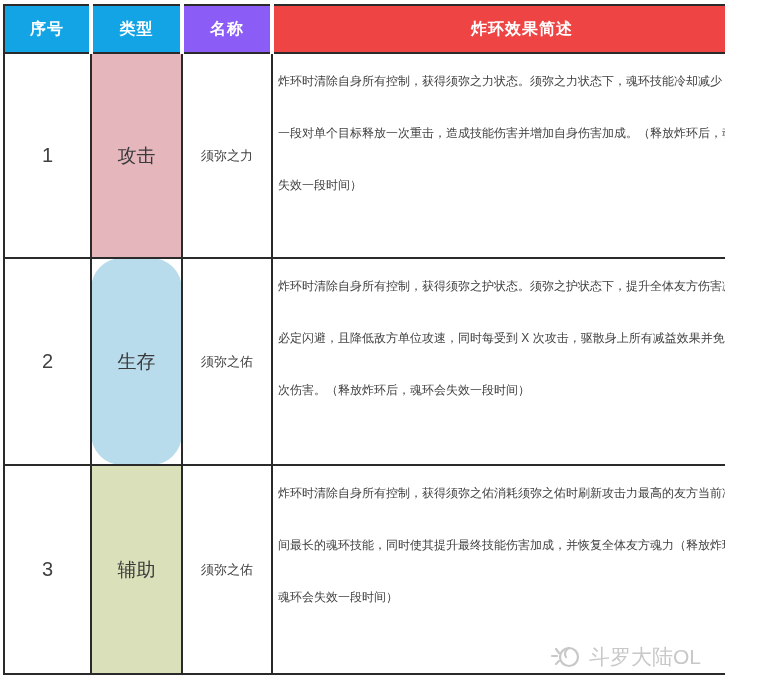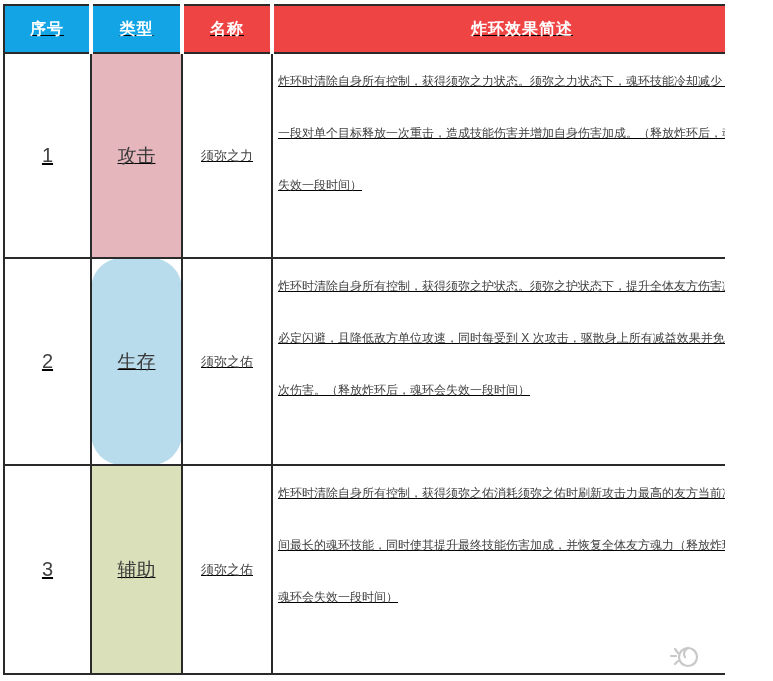--- a/index.html
+++ b/index.html
@@ -1,21 +1,21 @@
 <!DOCTYPE html>
 <html><head>
 <meta charset="utf-8">
 <style>
   html,body{
     margin:0;padding:0;
     width:773px;height:681px;
     background:#ffffff;
     font-family:"Liberation Sans","DejaVu Sans",sans-serif;
   }
-  .canvas{position:relative;width:725px;height:681px;overflow:hidden;text-decoration:underline;}
+  .canvas{position:relative;width:725px;height:681px;overflow:hidden;}
   table{
     border-collapse:collapse;
     table-layout:fixed;
     width:767px;
     margin:4px 0 0 3px;
   }
   th,td{border:2px solid #2a2a2a;box-sizing:border-box;}
   th{
     color:#ffffff;
     font-size:16px;
@@ -65,21 +65,21 @@
     <colgroup>
       <col style="width:87px">
       <col style="width:91px">
       <col style="width:90px">
       <col style="width:499px">
     </colgroup>
     <thead>
       <tr>
         <th style="background-color: rgb(18, 164, 228);">序号</th>
         <th style="background-color: rgb(18, 164, 228);">类型</th>
-        <th style="background-color: #ef4444;">名称</th>
+        <th style="background-color: #8b5cf6;">名称</th>
         <th style="background-color: #ef4444;">炸环效果简述</th>
       </tr>
     </thead>
     <tbody>
       <tr class="body-row-1">
         <td class="c-index">1</td>
         <td class="c-type" style="background-color: rgb(229, 183, 189);">攻击</td>
         <td class="c-name">须弥之力</td>
         <td class="c-effect">炸环时清除自身所有控制，获得须弥之力状态。须弥之力状态下，魂环技能冷却减少，每隔一段对单个目标释放一次重击，造成技能伤害并增加自身伤害加成。（释放炸环后，魂环会失效一段时间）</td>
       </tr>
@@ -101,14 +101,15 @@
   <div class="watermark" style="color: rgb(200, 200, 200);">
     <span class="wm-icon">
       <svg width="34" height="28" viewBox="0 0 34 28" fill="none">
         <circle cx="21" cy="14" r="9" stroke="#c8c8c8" stroke-width="2.2"></circle>
         <path d="M21 5c-4 2-5 6-3 9" stroke="#c8c8c8" stroke-width="2.2" stroke-linecap="round"></path>
         <path d="M8 6l3 4" stroke="#c8c8c8" stroke-width="2.2" stroke-linecap="round"></path>
         <path d="M4 13h5" stroke="#c8c8c8" stroke-width="2.2" stroke-linecap="round"></path>
         <path d="M8 21l3-3" stroke="#c8c8c8" stroke-width="2.2" stroke-linecap="round"></path>
       </svg>
     </span>
+    <span>斗罗大陆OL</span>
   </div>
 </div>
 
 </body></html>

